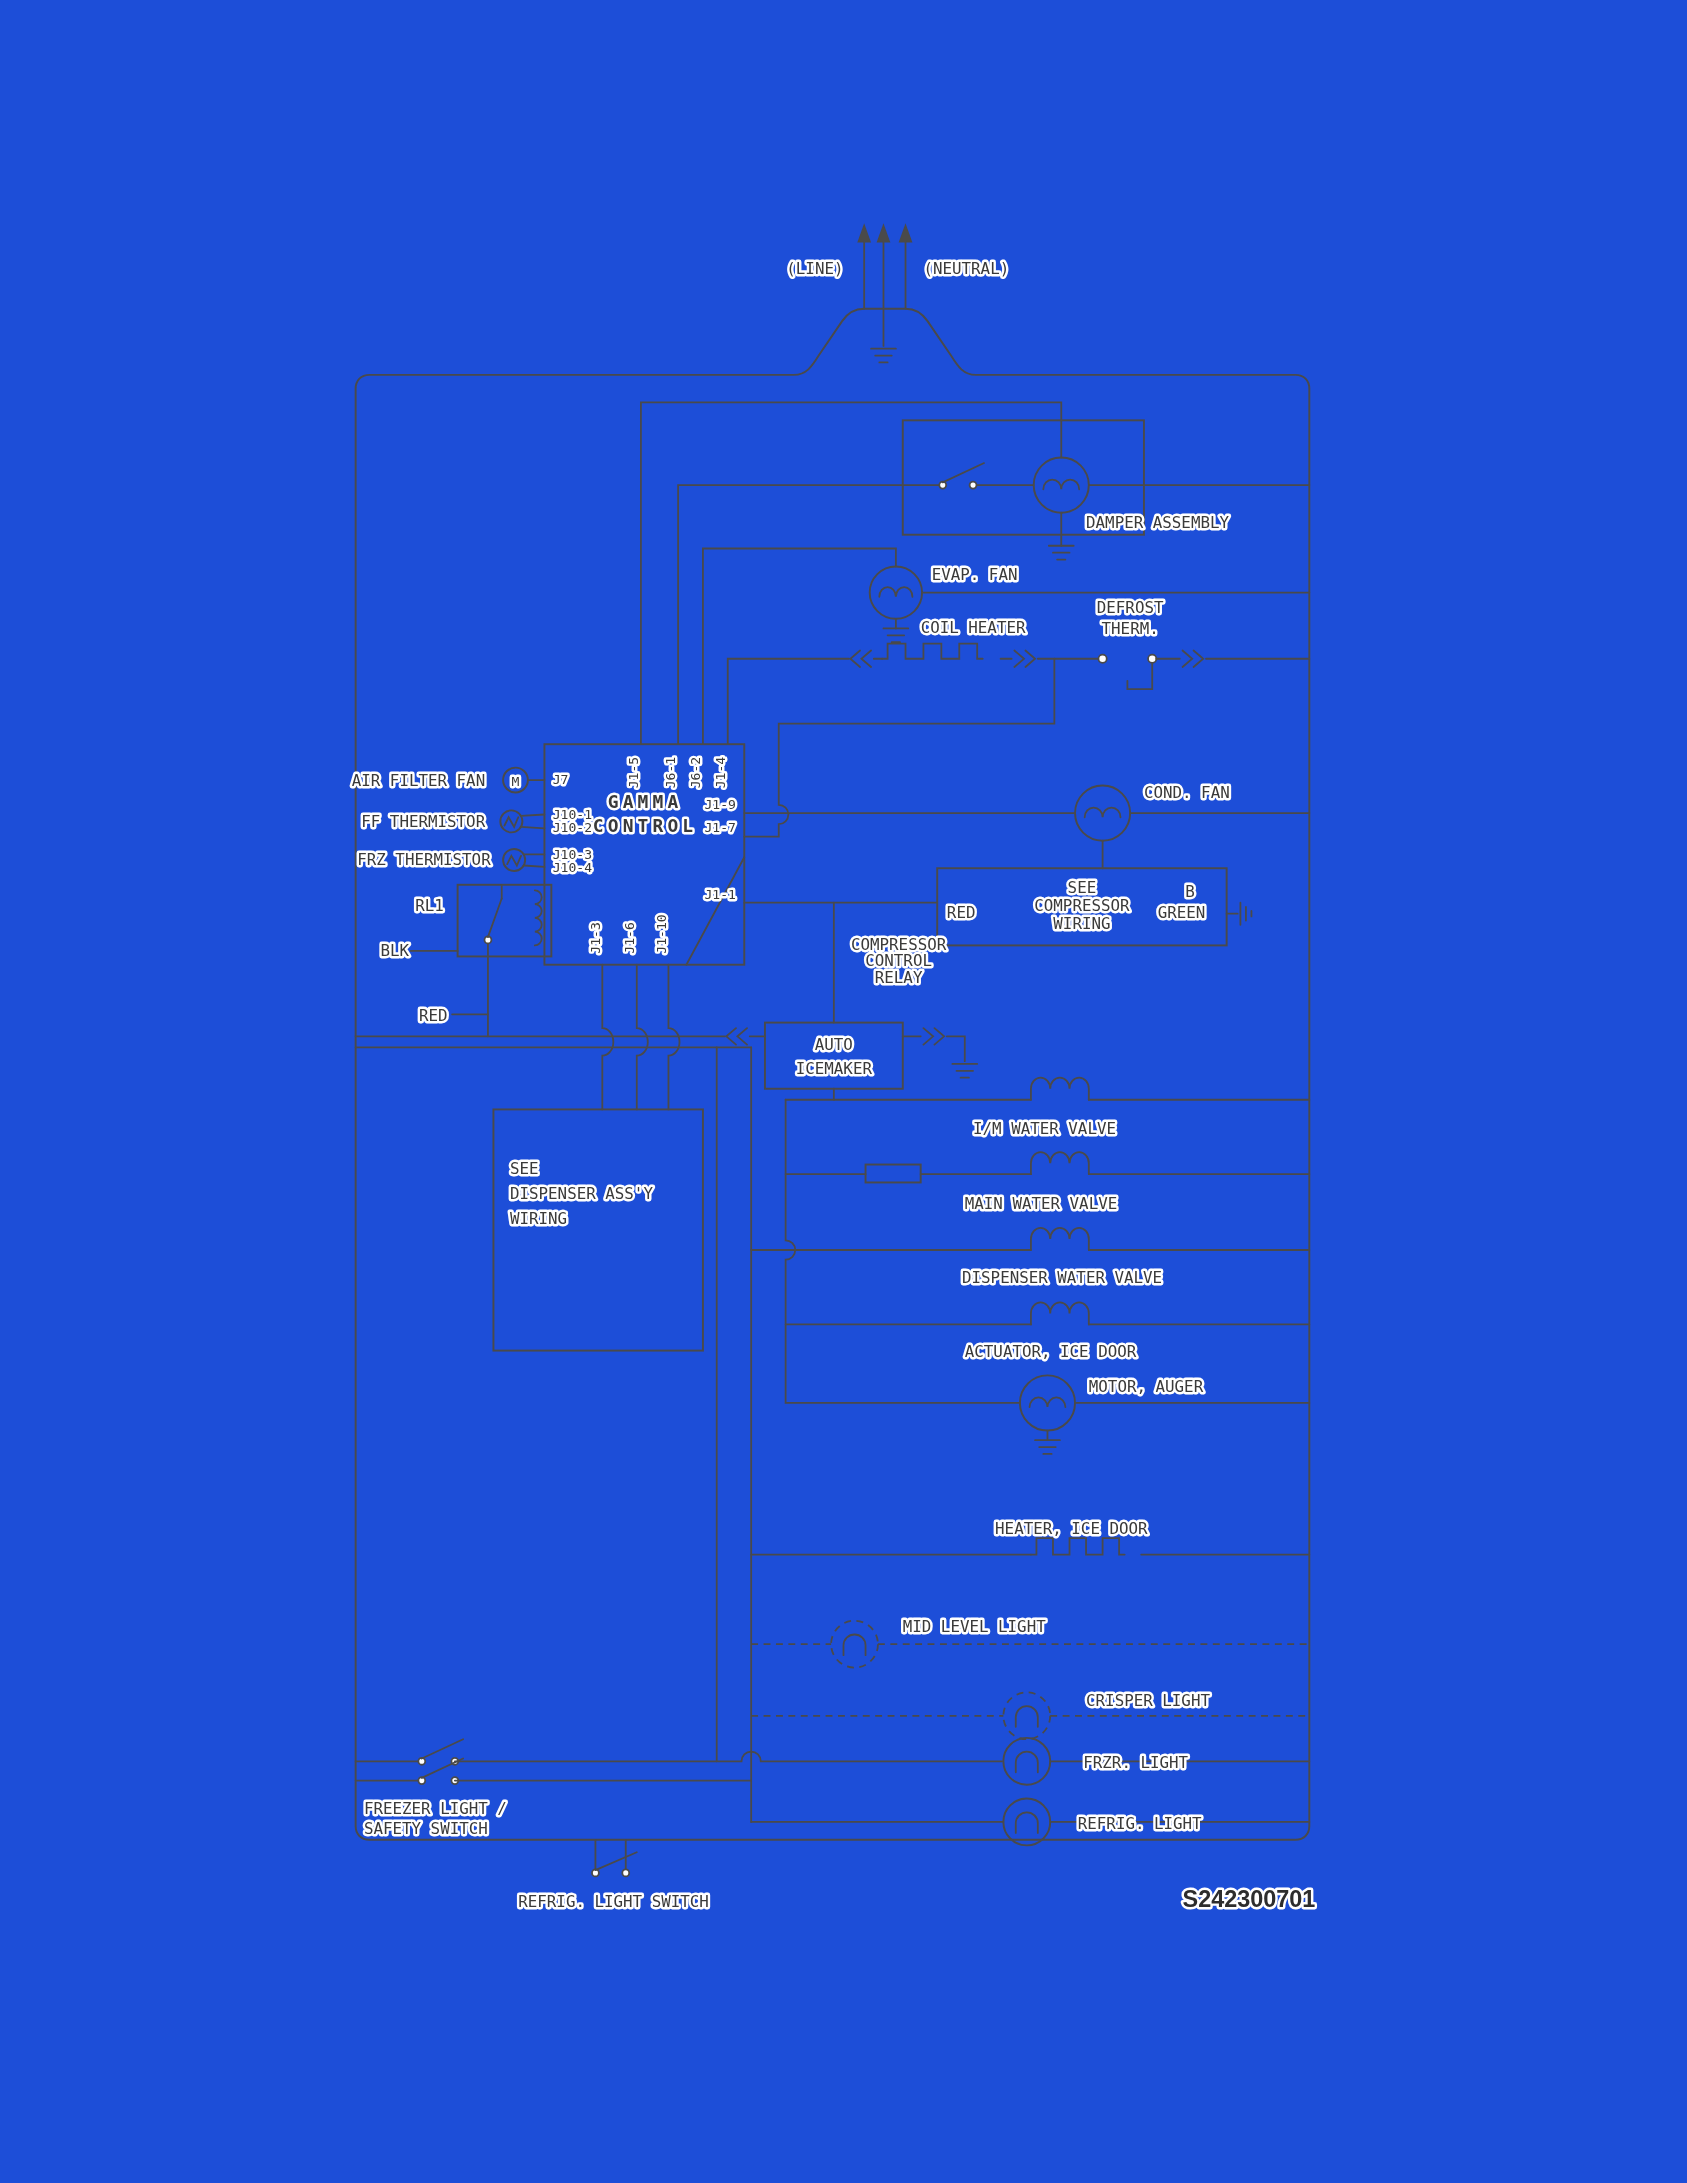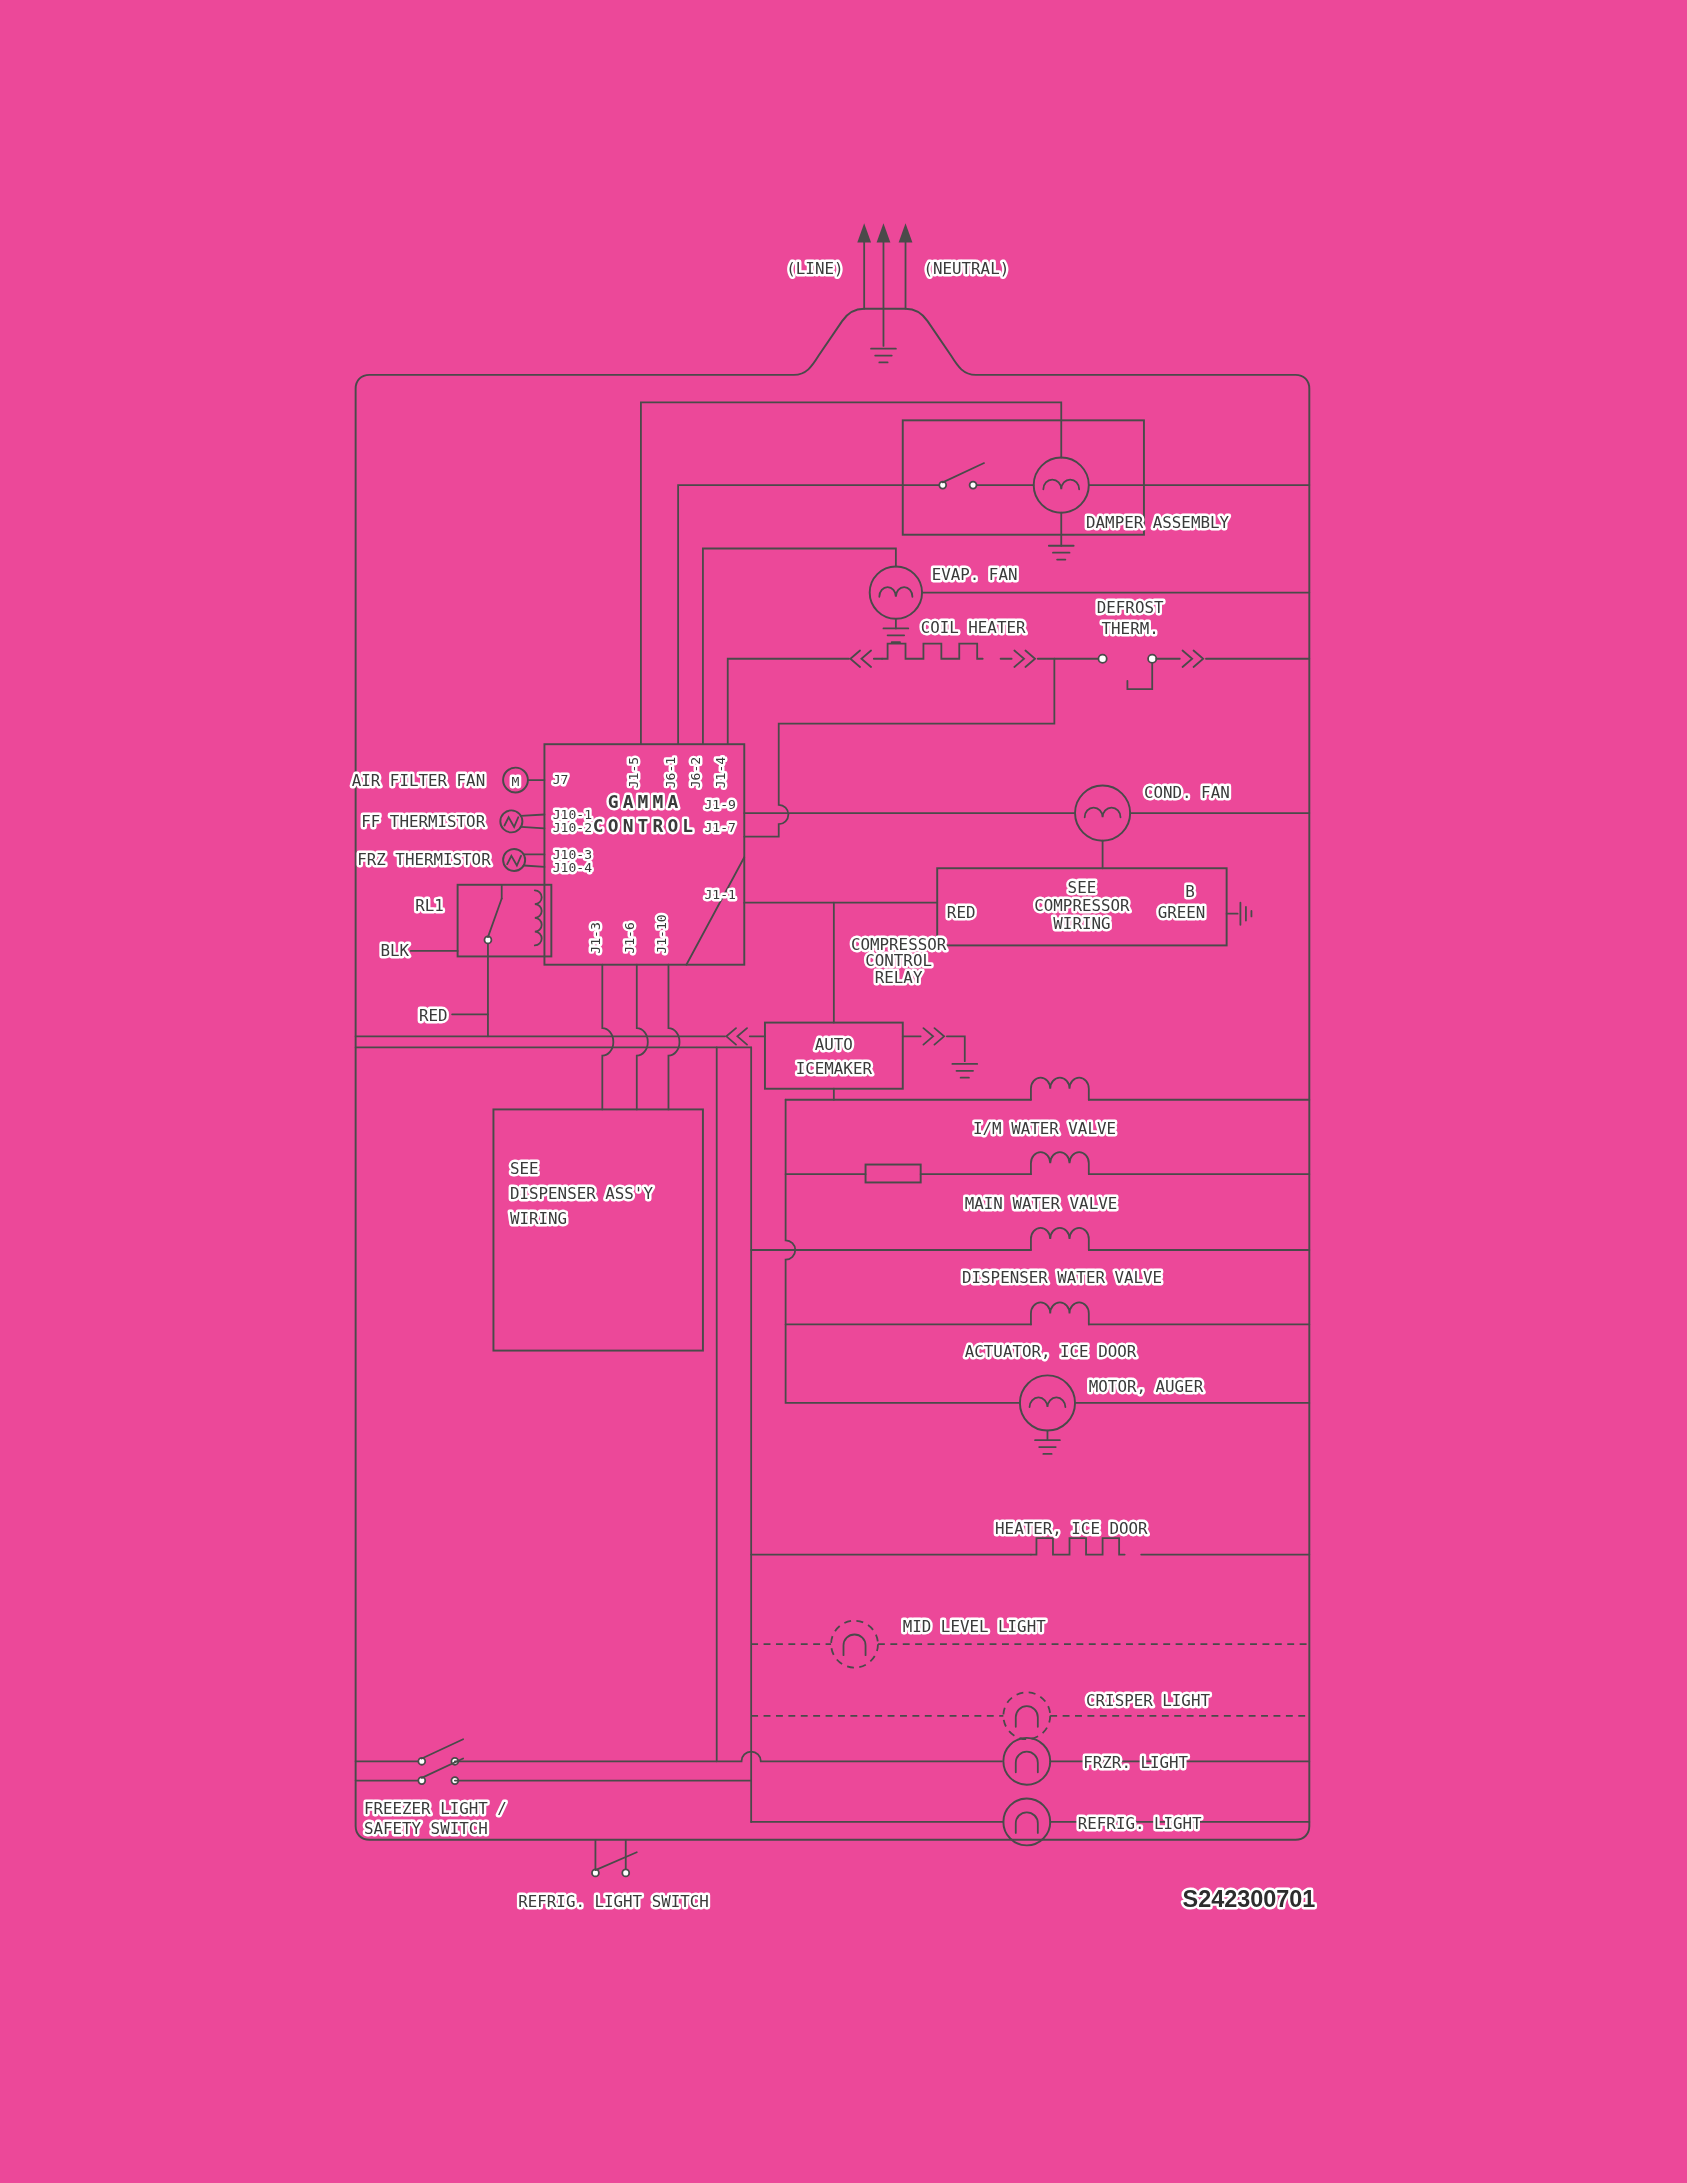--- a/index.html
+++ b/index.html
@@ -1,16 +1,16 @@
 <!DOCTYPE html>
 <html style="font-size:10.6px"><head>
 <meta charset="utf-8">
 <style>
   html,body{margin:0;padding:0;background:#ffffff;}
-  .page{width:1687px;height:2183px;background:#ec4899;overflow:hidden;}
+  .page{width:1687px;height:2183px;background:#1d4ed8;overflow:hidden;}
   svg{display:block;}
   .w{stroke:#4a4a4a;stroke-width:1.3;fill:none;stroke-linecap:round;}
   .wd{stroke:#4a4a4a;stroke-width:1.3;fill:none;stroke-dasharray:5 4;stroke-linecap:butt;}
   .bx{stroke:#4a4a4a;stroke-width:1.4;fill:none;}
   .ct{fill:#ffffff;stroke:#4a4a4a;stroke-width:1.3;}
   .ah{fill:#4a4a4a;stroke:none;}
   text{font-family:"DejaVu Sans Mono","Liberation Mono",monospace;font-size:11.5px;fill:#3a3a3a;
        paint-order:stroke;stroke:#ffffff;stroke-width:3.5px;stroke-linejoin:round;}
   .pn{font-size:9.5px;}
   .mid{text-anchor:middle;}

